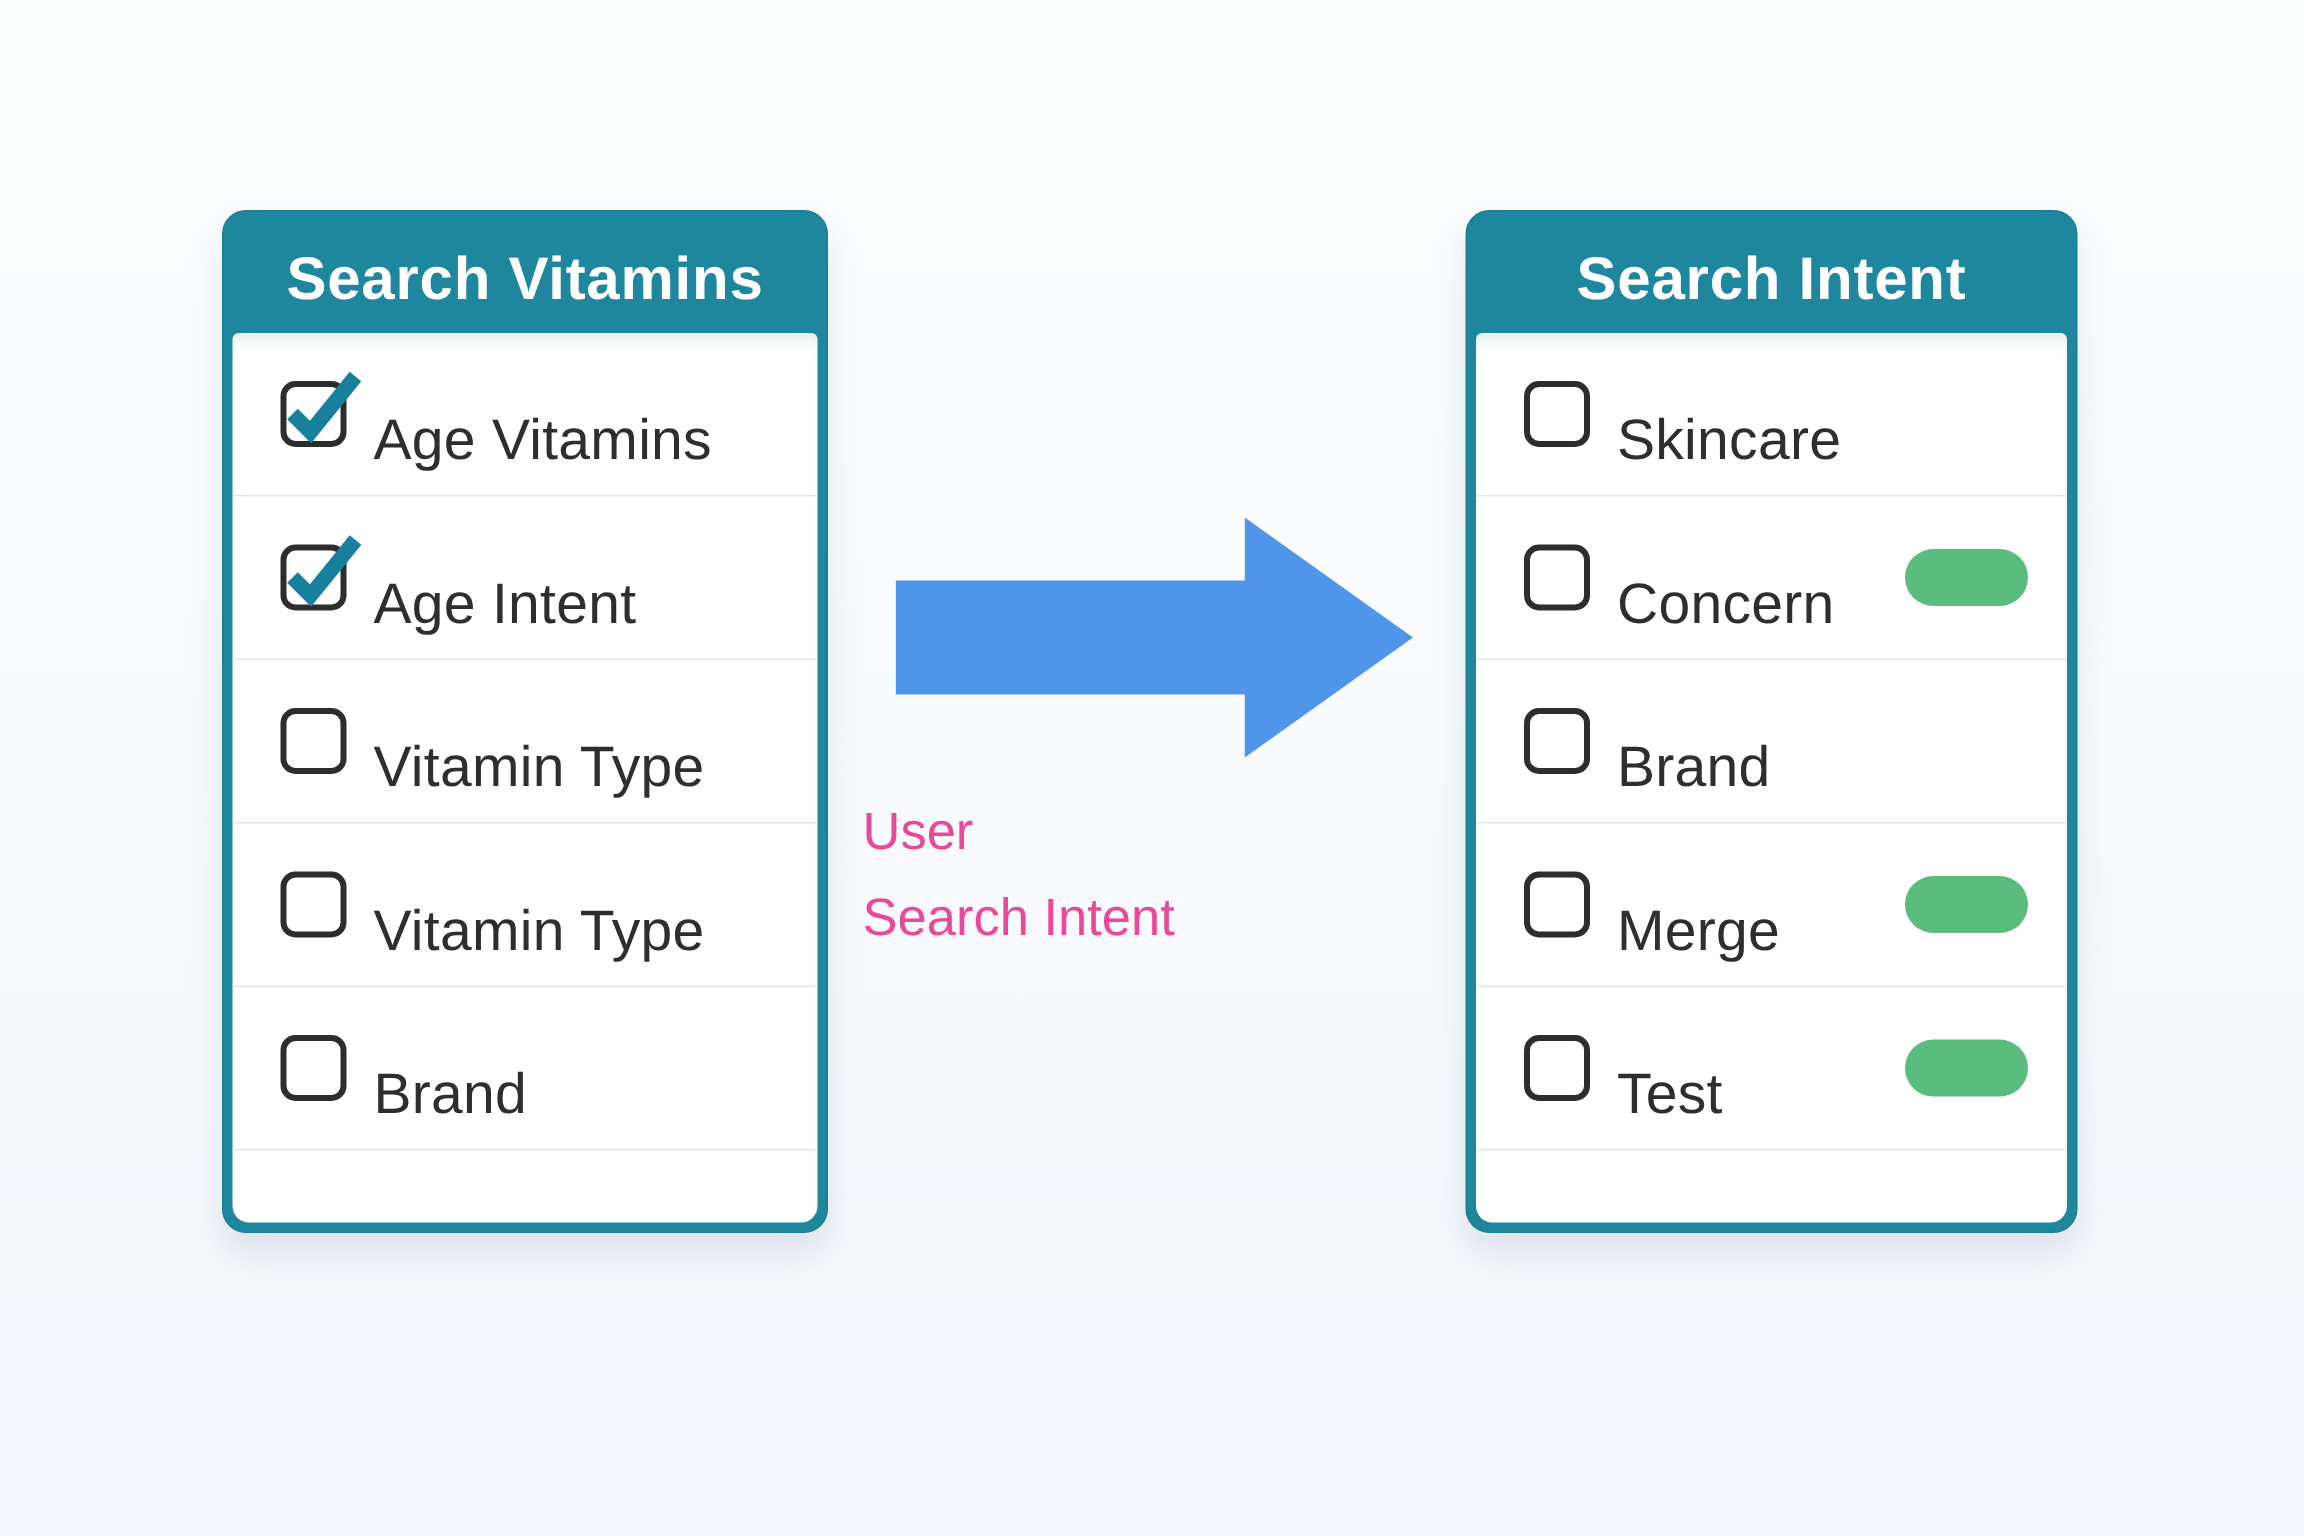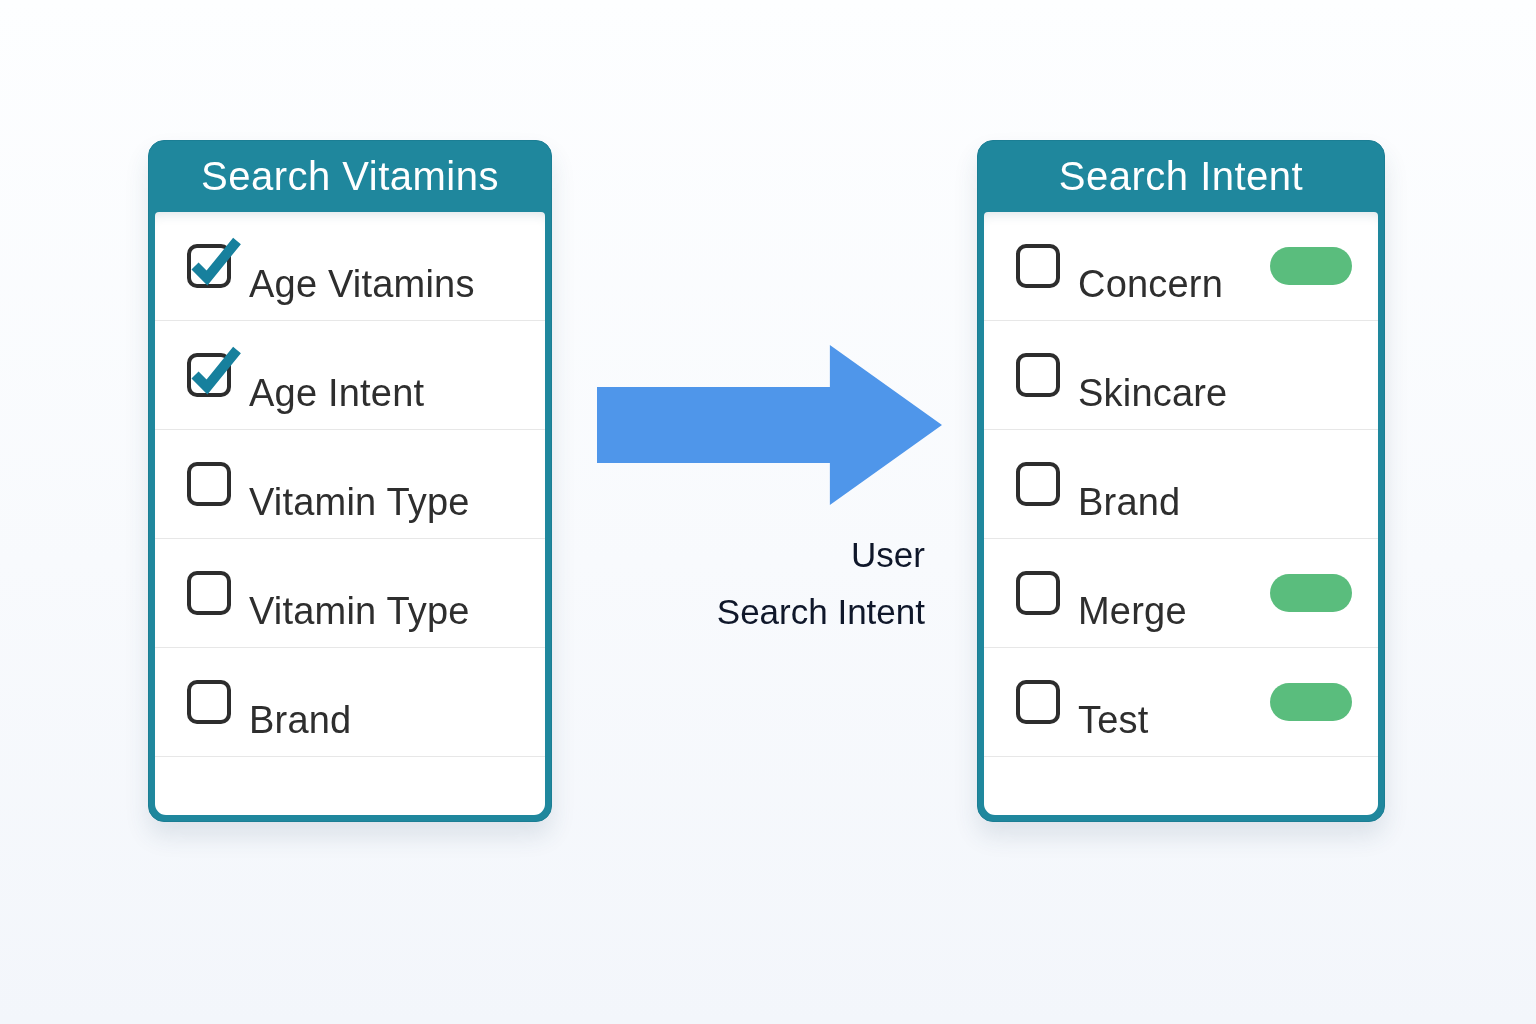--- a/index.html
+++ b/index.html
@@ -27,21 +27,21 @@
     border:1px solid var(--teal-dark);
     border-radius:16px;
     padding:0 6px 6px 6px;
     display:flex;flex-direction:column;
     box-shadow:0 14px 24px rgba(45,70,100,0.12);
   }
   .panel-left{left:148px;width:404px;}
   .panel-right{left:977px;width:408px;}
   .panel-header{
     height:71px;flex:none;display:flex;align-items:center;justify-content:center;
-    color:var(--header-text);font-size:40px;font-weight:400;letter-spacing:0.5px;
+    color:var(--header-text);font-size:40px;font-weight:700;letter-spacing:0.5px;margin-top:10px;
   }
   .panel-body{
     flex:1;background:#ffffff;border-radius:4px 4px 11px 11px;overflow:hidden;
     box-shadow:inset 0 10px 12px -8px rgba(30,80,100,0.16);
   }
   .row{
     height:109px;box-sizing:border-box;display:flex;align-items:center;
     padding:0 26px 0 32px;border-bottom:1px solid var(--divider);
   }
   .checkbox{
@@ -62,22 +62,22 @@
     display:none;margin-left:auto;width:82px;height:38px;border-radius:19px;
     background:var(--green-pill);flex:none;
   }
   .row.has-pill .pill{display:block;}
   .flow-arrow{
     position:absolute;left:597px;top:345px;width:345px;height:160px;
     background:var(--arrow-blue);
     clip-path:polygon(0 26.25%, 67.5% 26.25%, 67.5% 0, 100% 50%, 67.5% 100%, 67.5% 73.75%, 0 73.75%);
   }
   .arrow-caption{
-    position:absolute;left:575px;top:526px;width:350px;text-align:right;
-    font-size:35px;font-weight:500;color:#0f172a;line-height:57px;
+    position:absolute;left:575px;top:526px;width:350px;text-align:left;
+    font-size:35px;font-weight:500;color:#ec4899;line-height:57px;
   }
 </style>
 </head>
 <body>
 
 <div class="panel panel-left">
   <div class="panel-header">Search Vitamins</div>
   <div class="panel-body">
       <div class="row checked">
     <span class="checkbox">
@@ -123,33 +123,33 @@
 
 <div class="flow-arrow"></div>
 <div class="arrow-caption">
   <div>User</div>
   <div>Search Intent</div>
 </div>
 
 <div class="panel panel-right">
   <div class="panel-header">Search Intent</div>
   <div class="panel-body">
+      <div class="row">
+    <span class="checkbox">
+      
+    </span>
+    <span class="row-label">Skincare</span>
+
+  </div>
       <div class="row has-pill">
     <span class="checkbox">
       
     </span>
     <span class="row-label">Concern</span>
     <span class="pill"></span>
-  </div>
-      <div class="row">
-    <span class="checkbox">
-      
-    </span>
-    <span class="row-label">Skincare</span>
-
   </div>
       <div class="row">
     <span class="checkbox">
       
     </span>
     <span class="row-label">Brand</span>
 
   </div>
       <div class="row has-pill">
     <span class="checkbox">

